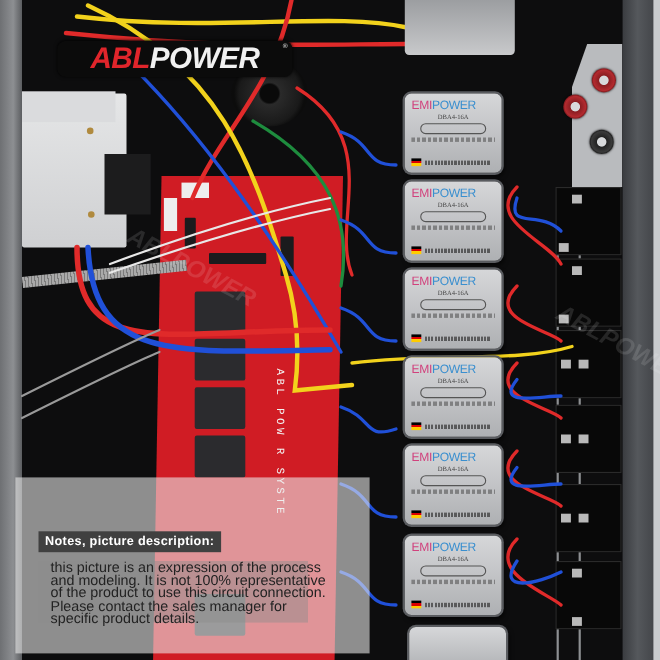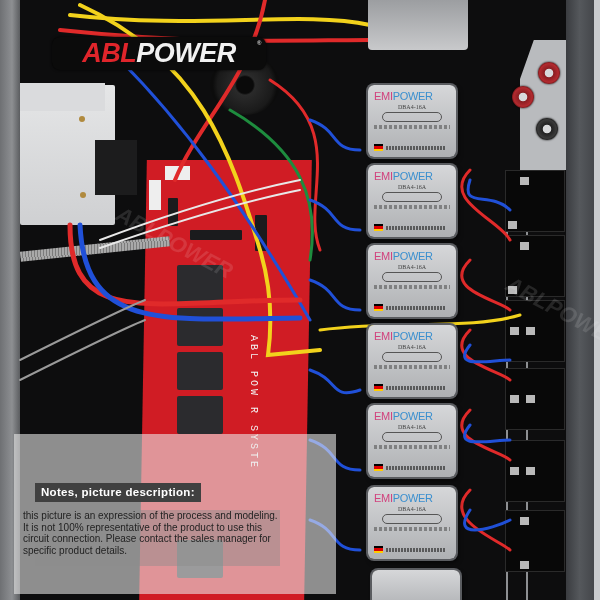--- a/index.html
+++ b/index.html
@@ -59,21 +59,21 @@
   .logo span { font-family: "Liberation Sans", sans-serif; font-weight: bold; font-style: italic; font-size: 27px; letter-spacing: -0.5px; line-height: 1; }
   .logo .abl { color: #e0252b; }
   .logo .power { color: #f1f1f1; }
   .logo .reg { position: absolute; right: 5px; top: 3px; font-size: 6px; color: #ccc; font-style: normal; }
 
   
   .overlay { position: absolute; left: 14px; top: 434px; width: 322px; height: 160px; background: rgba(236,236,236,0.58); }
   .overlay-title { position: absolute; left: 36px; top: 436px; font-family: "Liberation Sans", sans-serif; font-size: 33px; color: #111; letter-spacing: -0.3px; line-height: 40px; }
   .notes-label { position: absolute; left: 35px; top: 483px; height: 19px; padding: 0 6px; background: #404040; color: #fff; font-family: "Liberation Sans", sans-serif; font-weight: bold; font-size: 11.5px; line-height: 19px; letter-spacing: 0.3px; }
   .notes-box { position: absolute; left: 35px; top: 510px; width: 245px; height: 56px; background: rgba(140,140,140,0.45); }
-  .notes-text { position: absolute; left: 23px; top: 510px; width: 260px; font-family: "Liberation Sans", sans-serif; font-size: 10px; line-height: 11.5px; color: #222; }
+  .notes-text { position: absolute; left: 46px; top: 510px; width: 260px; font-family: "Liberation Sans", sans-serif; font-size: 13px; line-height: 11.5px; color: #222; }
 
   .watermark { position: absolute; color: rgba(255,255,255,.12); font-weight: bold; font-style: italic; font-size: 22px; transform: rotate(28deg); font-family: "Liberation Sans", sans-serif; }
 </style>
 </head>
 <body>
 
 <div class="scene">
   <div class="back-panel"></div>
   <div class="chassis-left"></div>
 

